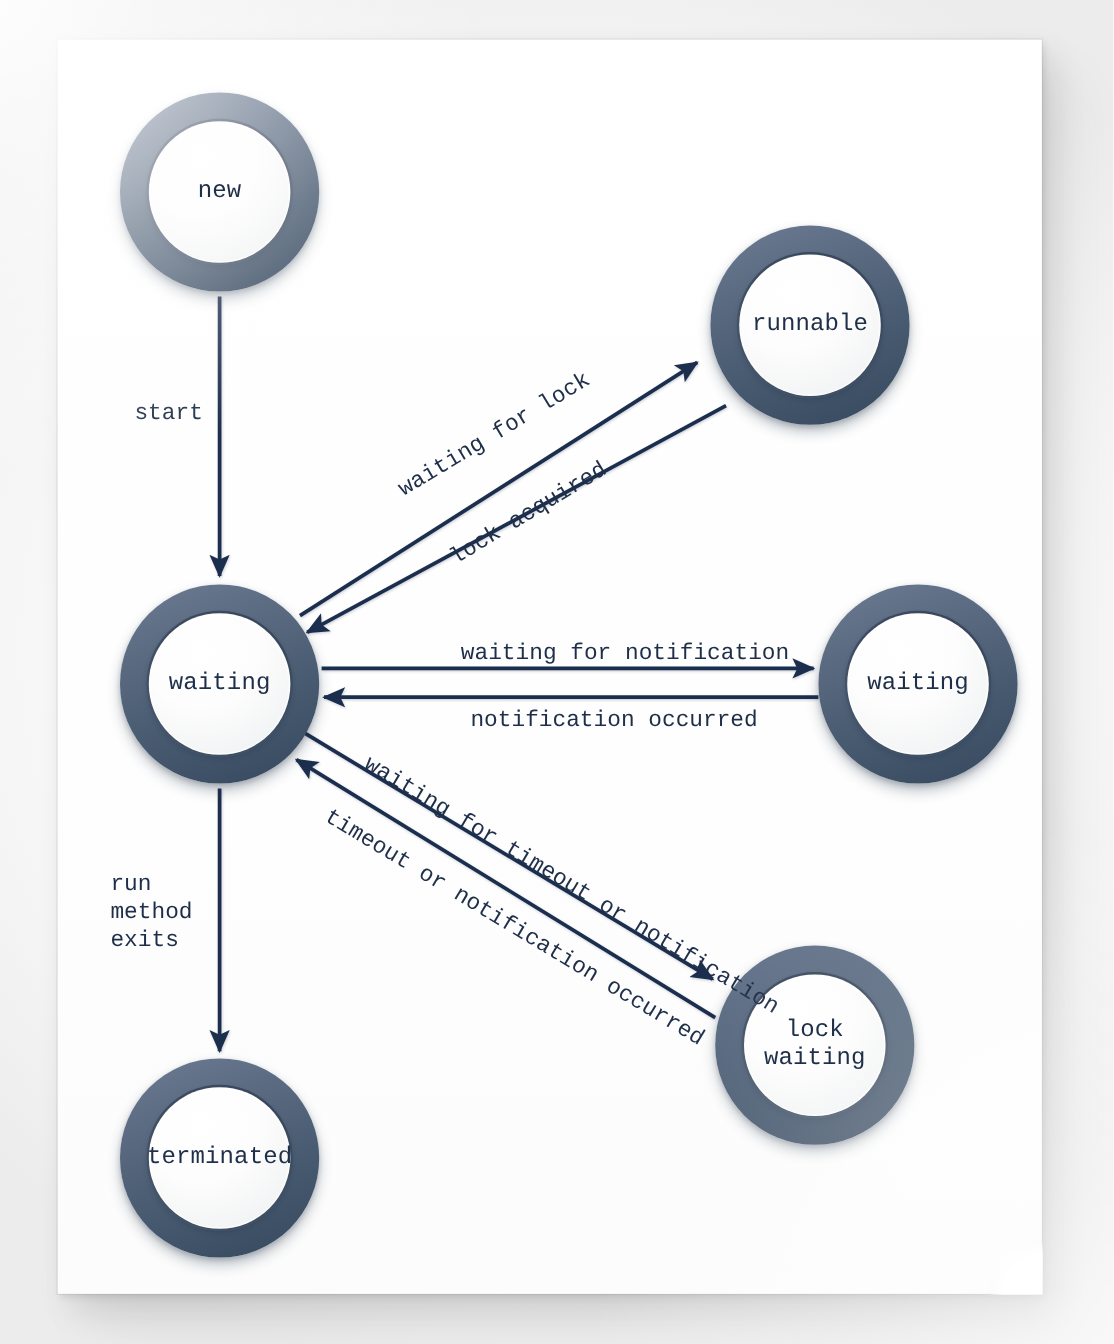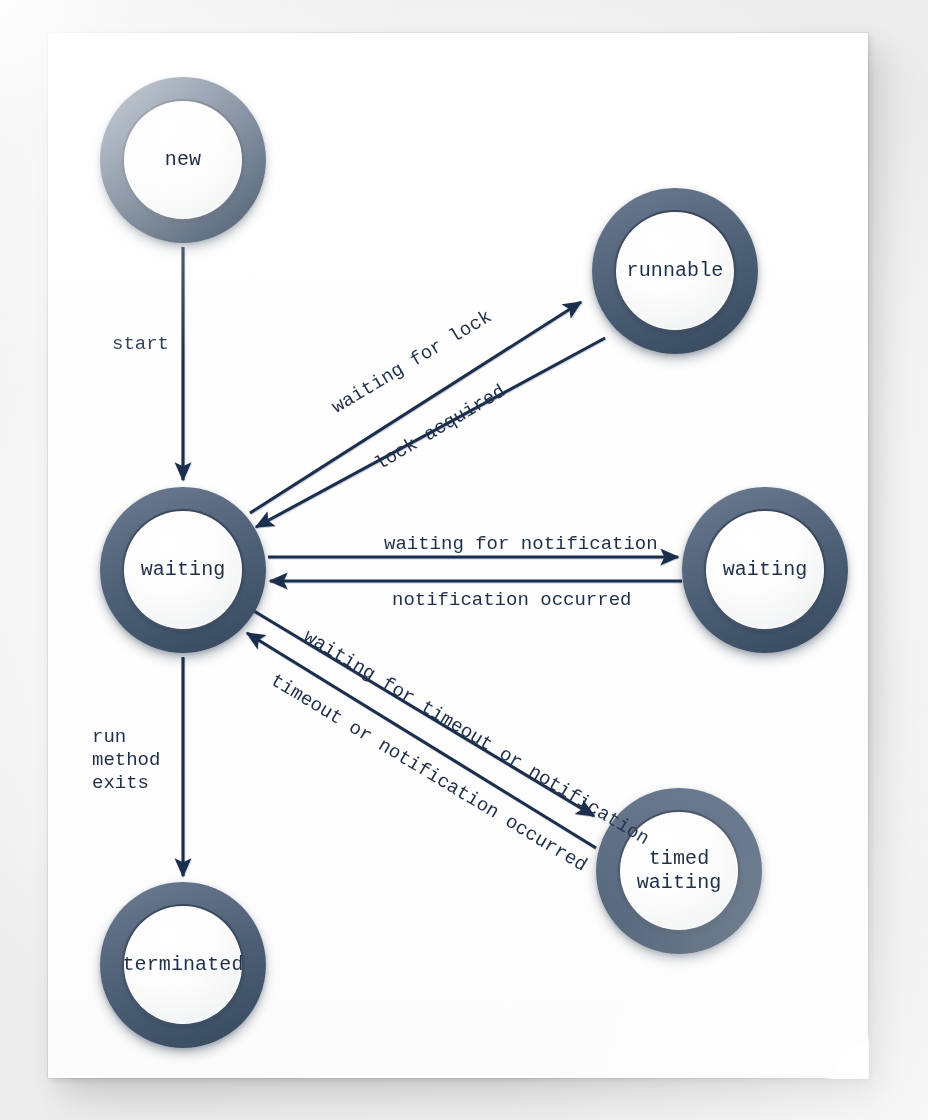--- a/index.html
+++ b/index.html
@@ -208,21 +208,21 @@
     <div class="ring"></div>
     <div class="ring-inner-shade"></div>
     <div class="disc"></div>
     <div class="label">waiting</div>
   </div>
 
   <div class="node" id="node-timed">
     <div class="ring"></div>
     <div class="ring-inner-shade"></div>
     <div class="disc"></div>
-    <div class="label">timed
+    <div class="label">lock
 waiting</div>
   </div>
 
   <div class="node" id="node-terminated">
     <div class="ring"></div>
     <div class="ring-inner-shade"></div>
     <div class="disc"></div>
     <div class="label">terminated</div>
   </div>
 

